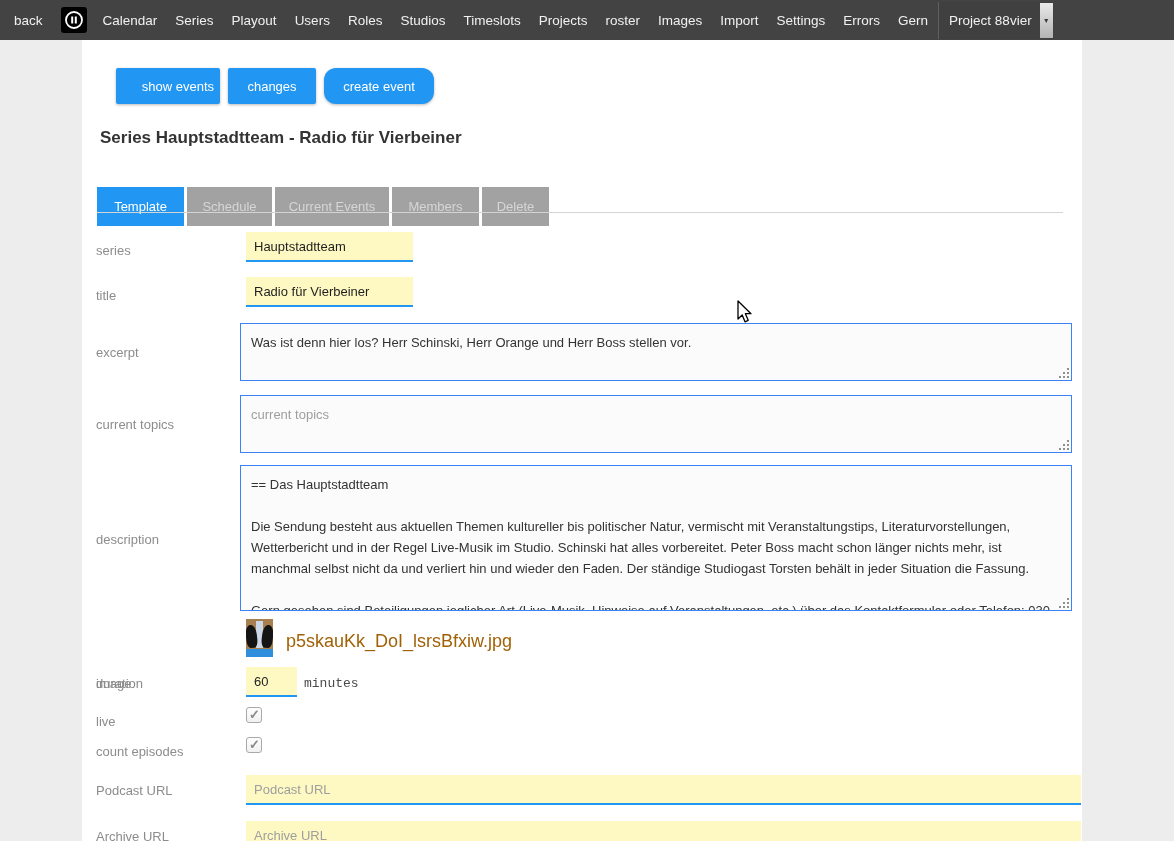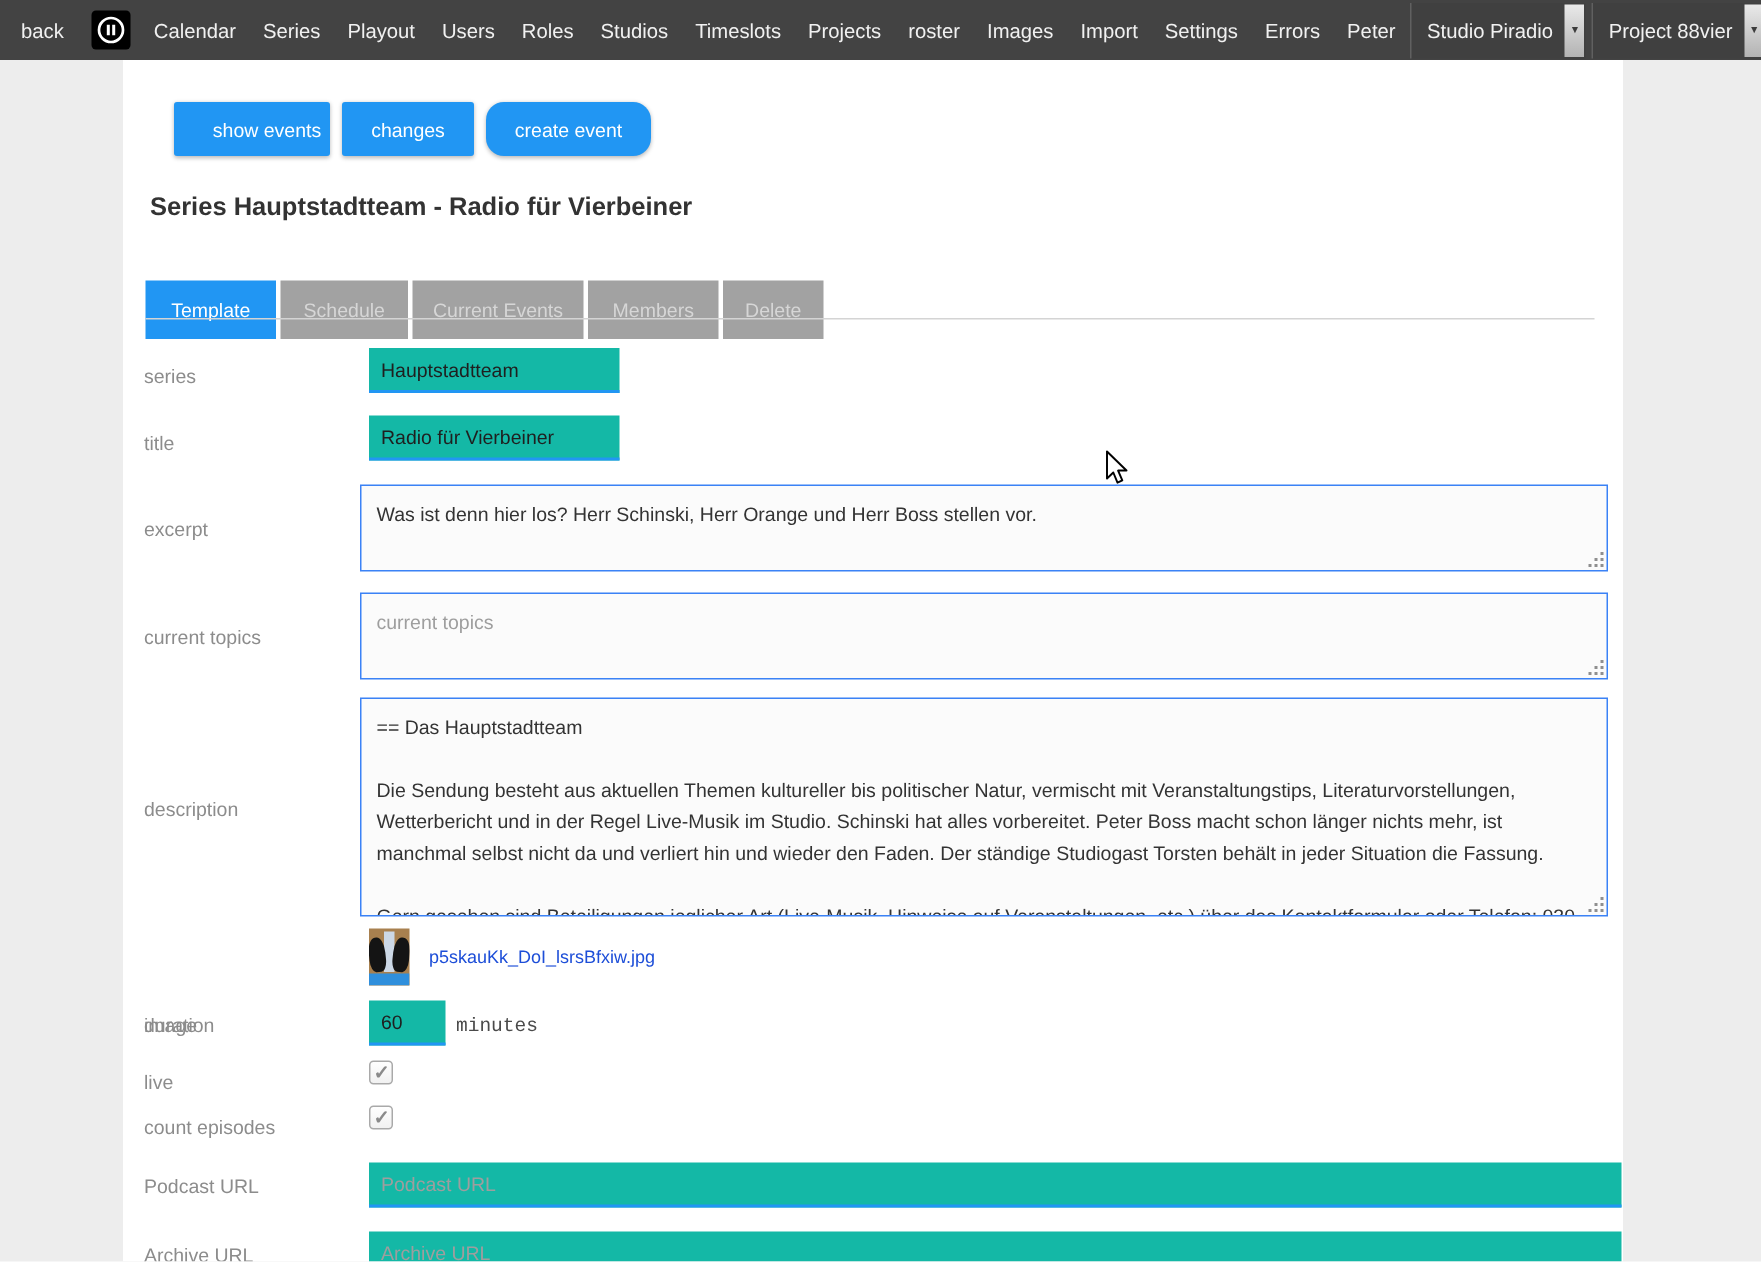--- a/index.html
+++ b/index.html
@@ -31,21 +31,21 @@
   .tabs { position:absolute; left:15px; top:133px; display:flex; gap:3px; }
   .tab { height:39px; background:#a2a2a2; color:#d6d6d6; font-size:13px; display:flex;
          align-items:center; justify-content:center; cursor:pointer;margin-top:14px; }
   .tab.active { background:#2196f3; color:#ffffff; }
   .t1{width:87px;} .t2{width:85px;} .t3{width:114px;} .t4{width:87px;} .t5{width:67px;}
   .tabline { position:absolute; left:15px; top:172px; width:966px; height:1px; background:#d4d4d4; }
 
   
   .flabel { position:absolute; left:14px; font-size:13px; color:#8c8c8c; white-space:nowrap; }
 
-  .mat-input { position:absolute; background:#14b8a6; border:none; border-bottom:2px solid #2196f3;
+  .mat-input { position:absolute; background:#fef9c3; border:none; border-bottom:2px solid #2196f3;
                font-family:inherit; font-size:13px; color:#1f1f1f; padding:0 0 0 8px; outline:none; }
   .mat-input::placeholder { color:#9e9e9e; }
 
   .ta-wrap { position:absolute; }
   .ta-wrap textarea { width:100%; height:100%; border:1px solid #3b82f6; background:#fbfbfb;
                       font-family:inherit; font-size:13px; line-height:21px; color:#333;
                       padding:8px 10px; resize:none; outline:none; overflow:hidden; }
   .ta-wrap textarea::placeholder { color:#9e9e9e; }
   .grip { position:absolute; right:3px; bottom:3px; width:2px; height:2px; background:#8f8f8f;
           box-shadow:-4px 0 #8f8f8f, -8px 0 #8f8f8f, 0 -4px #8f8f8f, -4px -4px #8f8f8f, 0 -8px #8f8f8f; }
@@ -55,21 +55,21 @@
   input[type=checkbox] { position:absolute; appearance:none; -webkit-appearance:none; width:16px; height:16px;
                          border:1px solid #a9a9a9; border-radius:3px; background:linear-gradient(#fefefe,#f1f1f1); cursor:pointer; }
   input[type=checkbox]:checked::after { content:"✓"; position:absolute; left:2px; top:-1px;
                          font-size:13px; font-weight:bold; color:#8a8a8a; }
 
   .thumb { position:absolute; left:164px; top:579px; width:27px; height:38px; background:#a8804f; overflow:hidden; cursor:pointer; }
   .thumb .strip { position:absolute; left:10px; top:2px; width:7px; height:27px; background:#ccd8e6; }
   .thumb .blob-l { position:absolute; left:0px; top:6px; width:11px; height:23px; background:#141414; border-radius:45% 45% 35% 35%; transform:rotate(-6deg); }
   .thumb .blob-r { position:absolute; right:0px; top:6px; width:11px; height:23px; background:#141414; border-radius:45% 45% 35% 35%; transform:rotate(6deg); }
   .thumb .bar { position:absolute; left:0; bottom:0; width:100%; height:8px; background:#2f8fdc; }
-  .filename { position:absolute; left:204px; top:591px; font-size:12px; color:#1d4ed8; }
+  .filename { position:absolute; left:204px; top:591px; font-size:18px; color:#a16207; }
 
   .cursor { position:absolute; left:736px; top:300px; z-index:20; pointer-events:none; }
 </style>
 </head>
 <body>
 
 <div class="topnav">
   <span class="nav-link">back</span>
   <span class="nav-logo">
     <svg width="22" height="22" viewBox="0 0 22 22">
@@ -84,26 +84,22 @@
   <span class="nav-link">Users</span>
   <span class="nav-link">Roles</span>
   <span class="nav-link">Studios</span>
   <span class="nav-link">Timeslots</span>
   <span class="nav-link">Projects</span>
   <span class="nav-link">roster</span>
   <span class="nav-link">Images</span>
   <span class="nav-link">Import</span>
   <span class="nav-link">Settings</span>
   <span class="nav-link">Errors</span>
-  <span class="nav-link" style="margin-right:10px;">Peter</span>
+  <span class="nav-link" style="margin-right:10px;">Gern</span>
 
-  <span class="nav-select">
-    <span class="txt">Studio Piradio</span>
-    <span class="arrow"></span>
-  </span>
   <span class="nav-select">
     <span class="txt">Project 88vier</span>
     <span class="arrow"></span>
   </span>
 
 </div>
 
 <div class="panel">
 
   <div class="toolbar">

